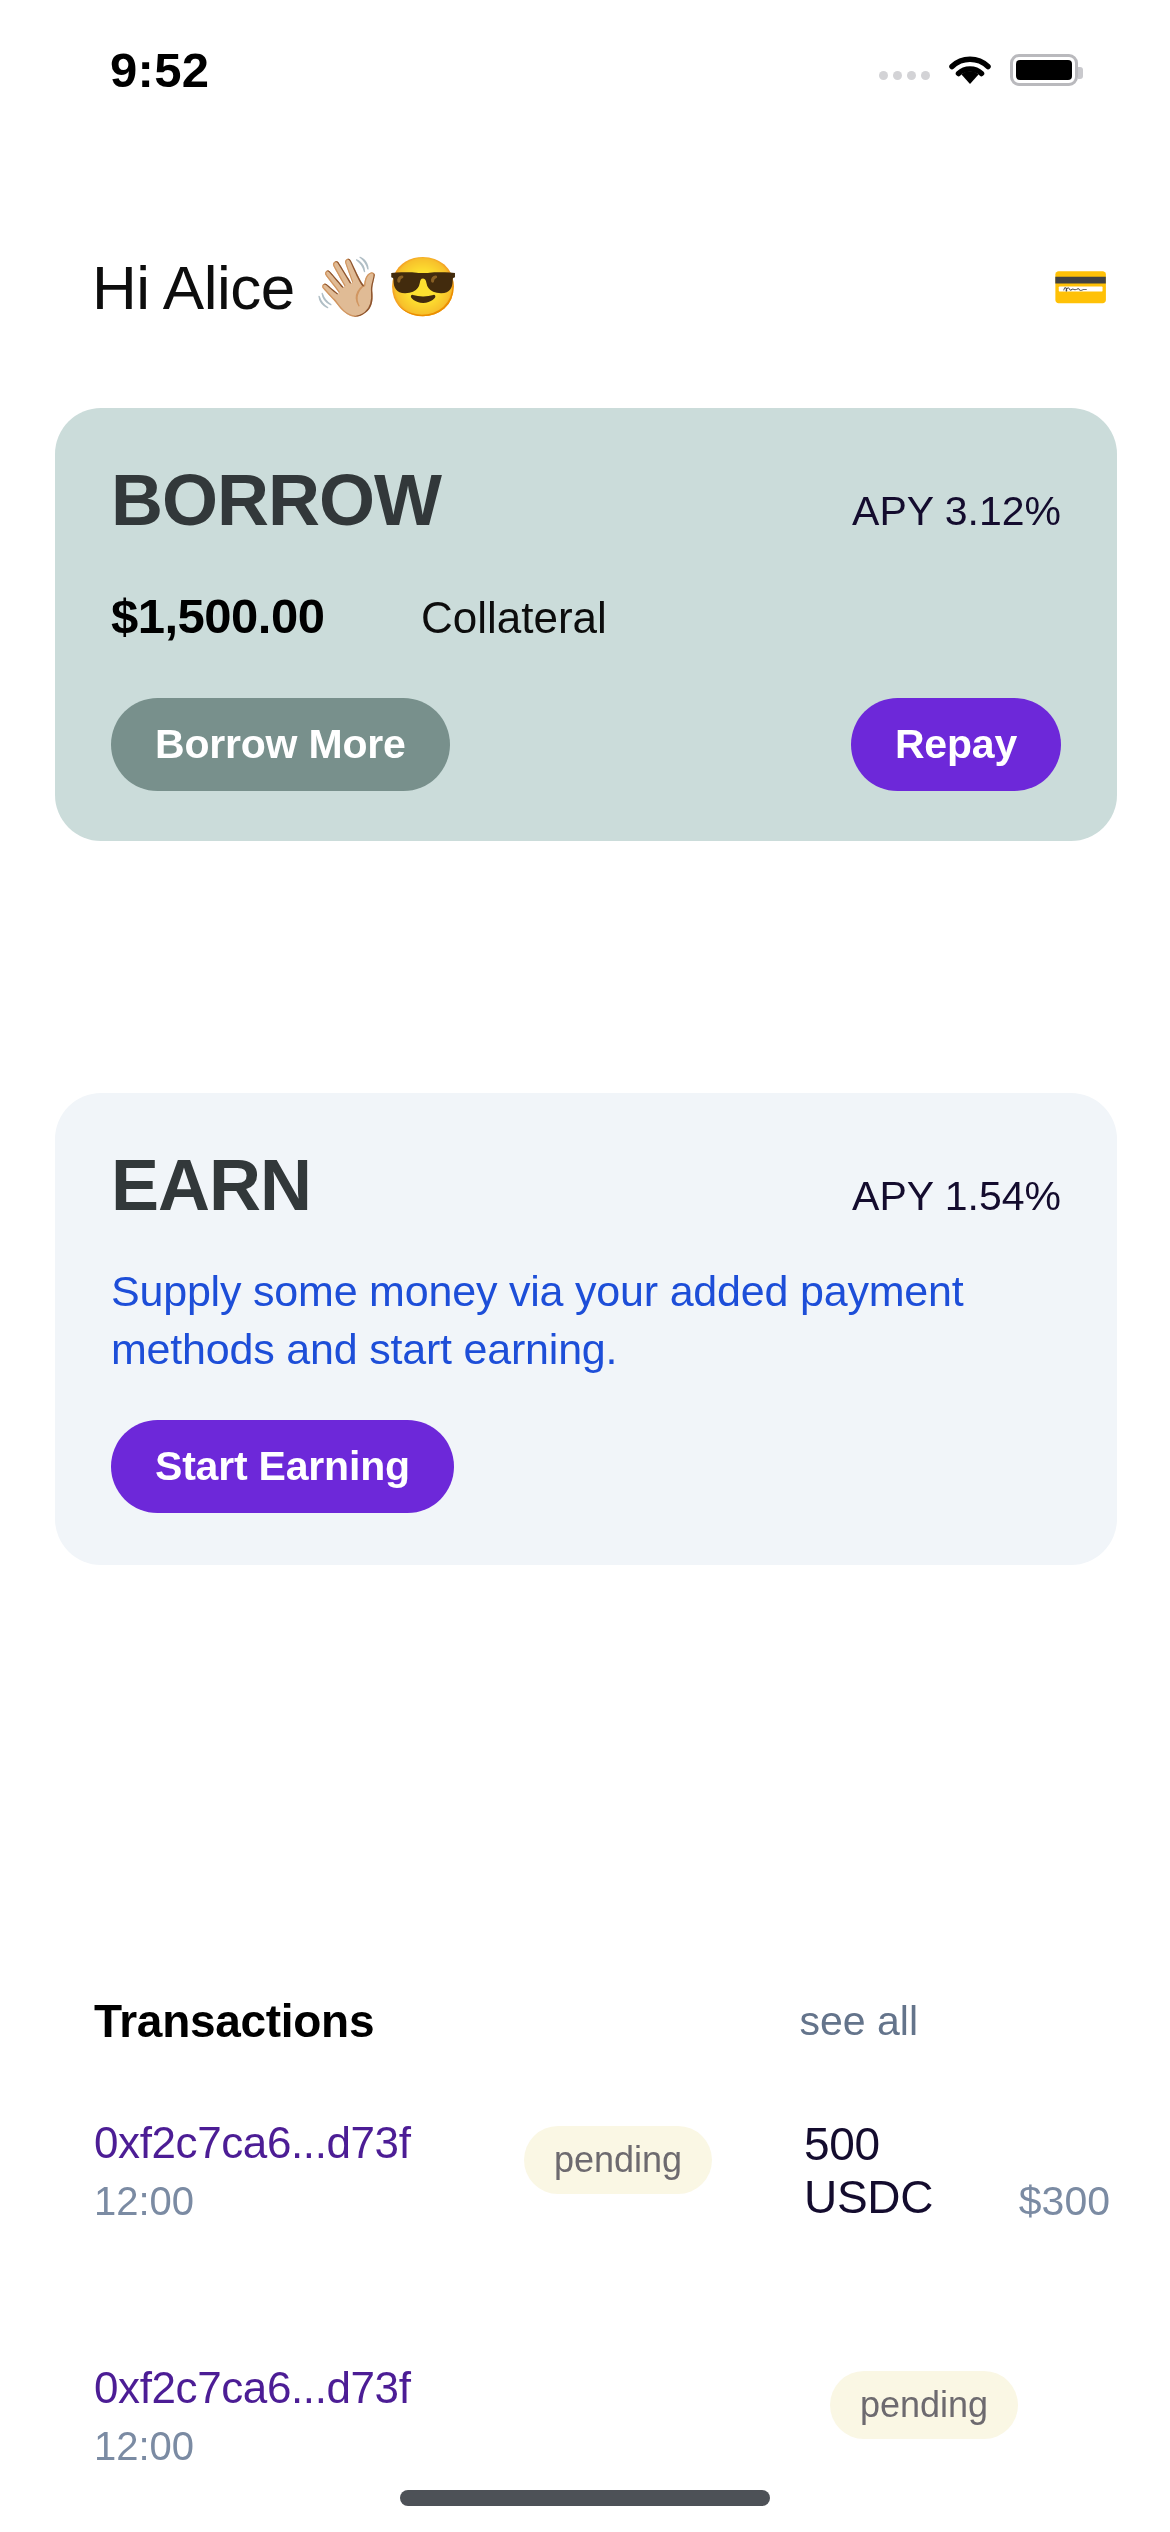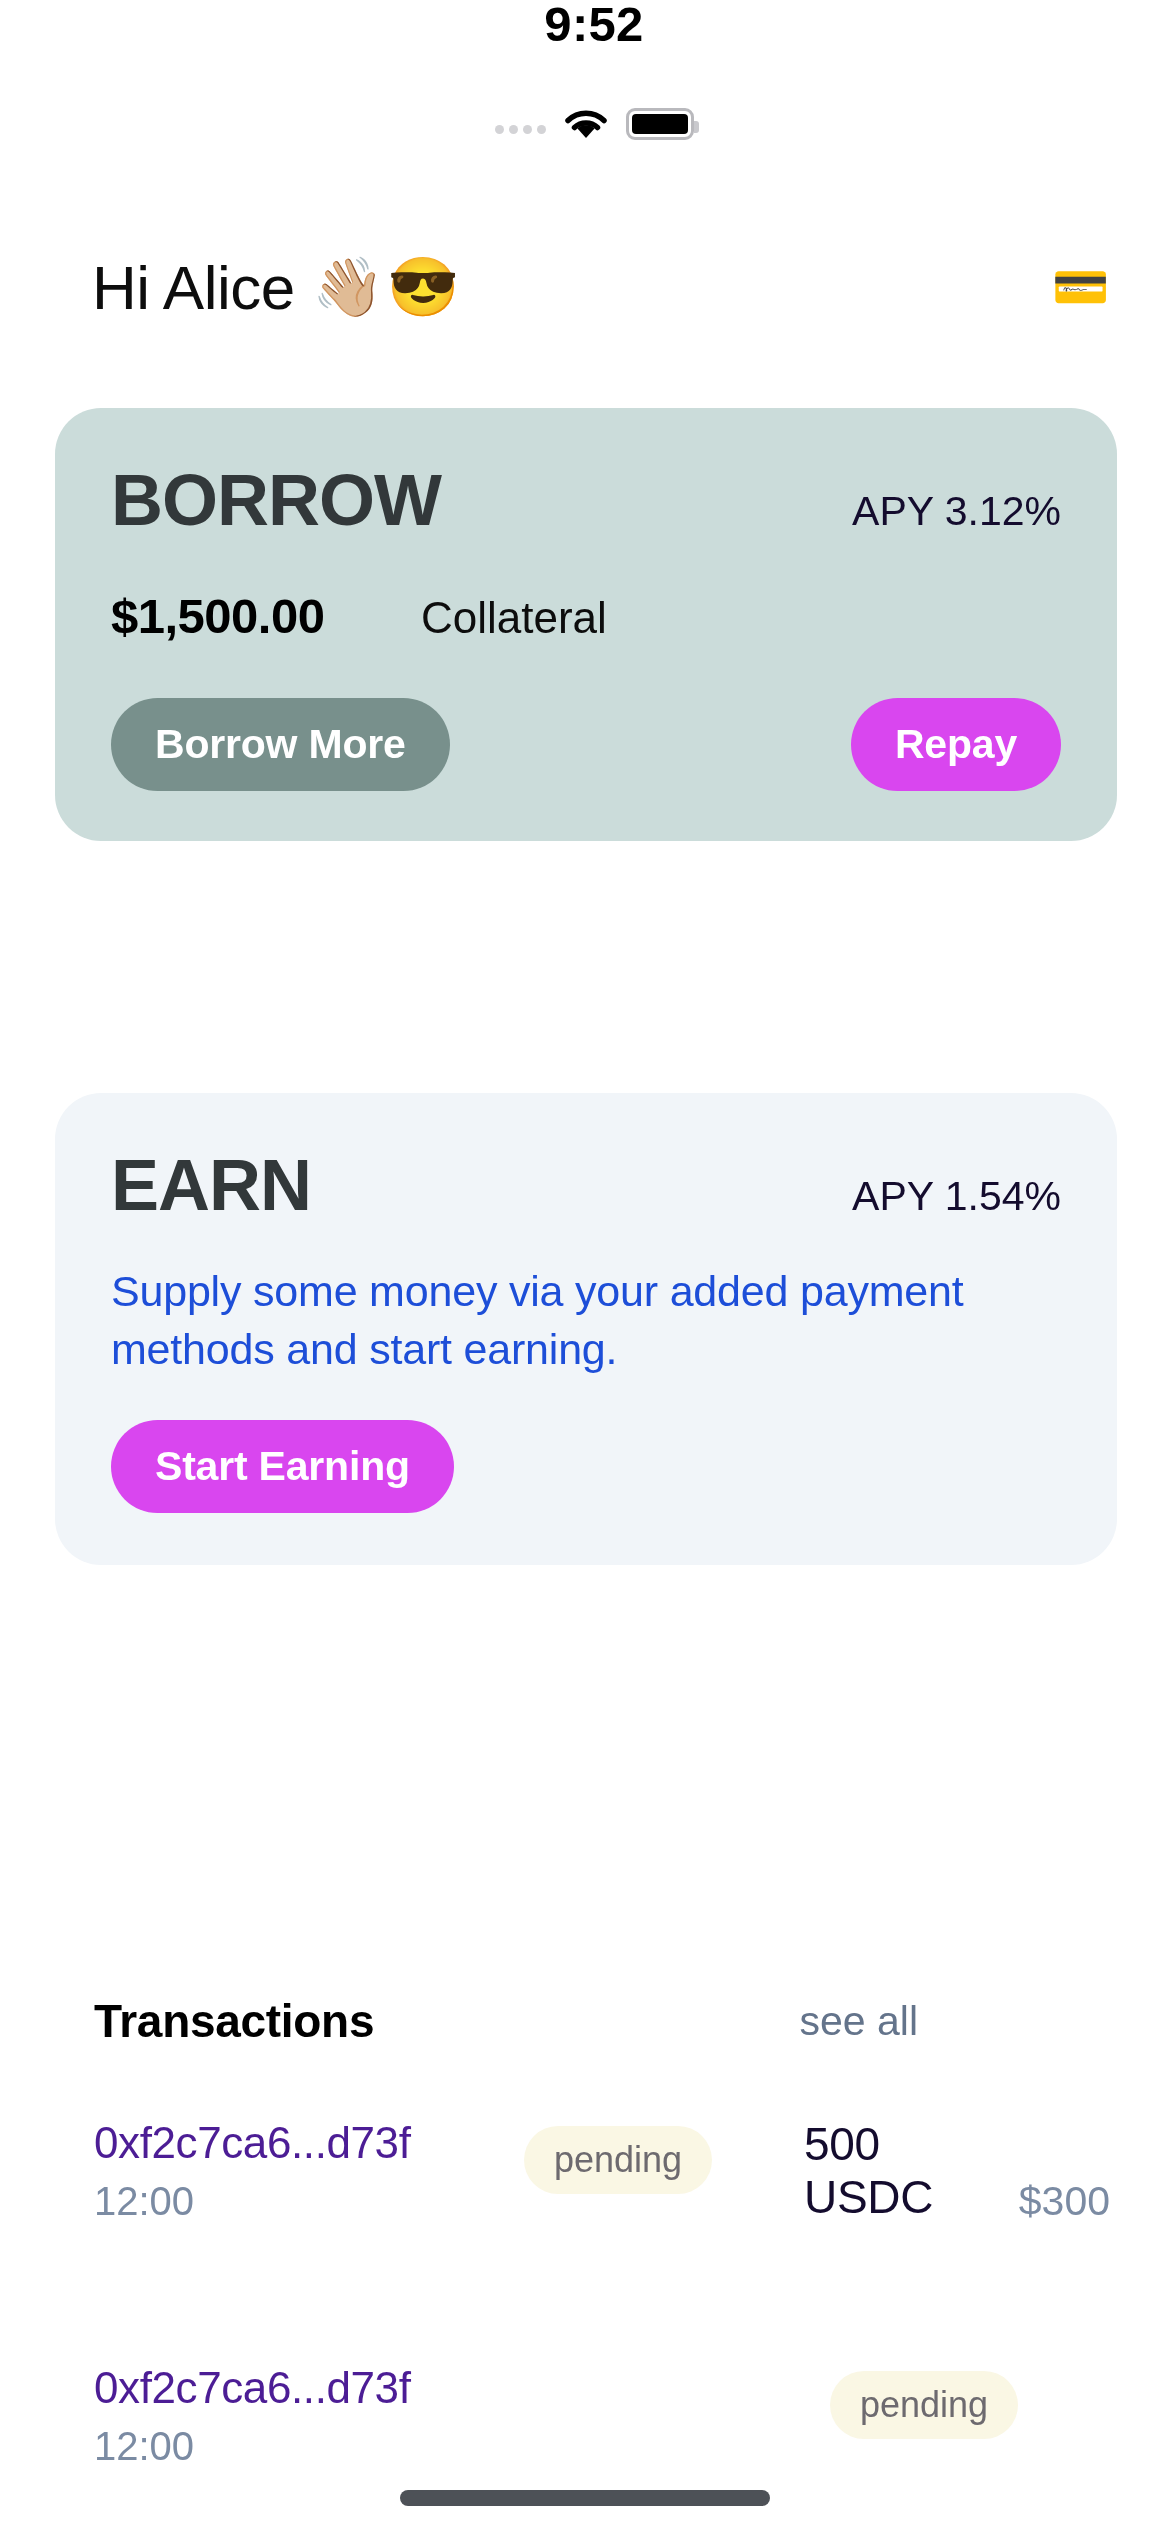--- a/index.html
+++ b/index.html
@@ -10,21 +10,20 @@
     -webkit-font-smoothing:antialiased;
     overflow:hidden;
   }
   .phone { position:relative; width:1170px; height:2532px; background:#fff; }
 
   
   .statusbar {
     position:absolute; top:0; left:0; width:1170px; height:140px;
     display:flex; align-items:center; justify-content:space-between;
     padding:0 92px 0 110px;
-    flex-direction:column;
   }
   .status-time {
     font-size:49px; font-weight:700; color:#000;
     letter-spacing:0.3px; line-height:1;
   }
   .status-right { display:flex; align-items:center; gap:18px; }
   .cell-dots { display:flex; align-items:flex-end; gap:5px; height:20px; }
   .cell-dots i { display:block; width:9px; height:9px; border-radius:50%; background:#d3d3d6; }
   .wifi-icon { display:block; }
   .battery {
@@ -78,21 +77,21 @@
   }
   .amount-label { font-size:44px; font-weight:400; color:#0d0d0d; }
 
   .btn-row { display:flex; align-items:center; justify-content:space-between; margin-top:54px; }
   .pill {
     border-radius:999px; display:inline-flex; align-items:center; justify-content:center;
     font-size:41px; font-weight:700; color:#ffffff; letter-spacing:-0.2px;
     padding:26px 44px; line-height:1;
   }
   .pill-muted { background:#78908c; }
-  .pill-dark  { background:#d946ef; }
+  .pill-dark  { background:#6d28d9; }
 
   
   .earn-card {
     top:1078px; background:#f1f5f9;
     padding:56px 56px 52px 56px;
     margin-top:15px;
   }
   .earn-body {
     margin-top:42px; font-size:43px; line-height:1.34;
     color:#1d4ed8; font-weight:400; letter-spacing:-0.2px;

